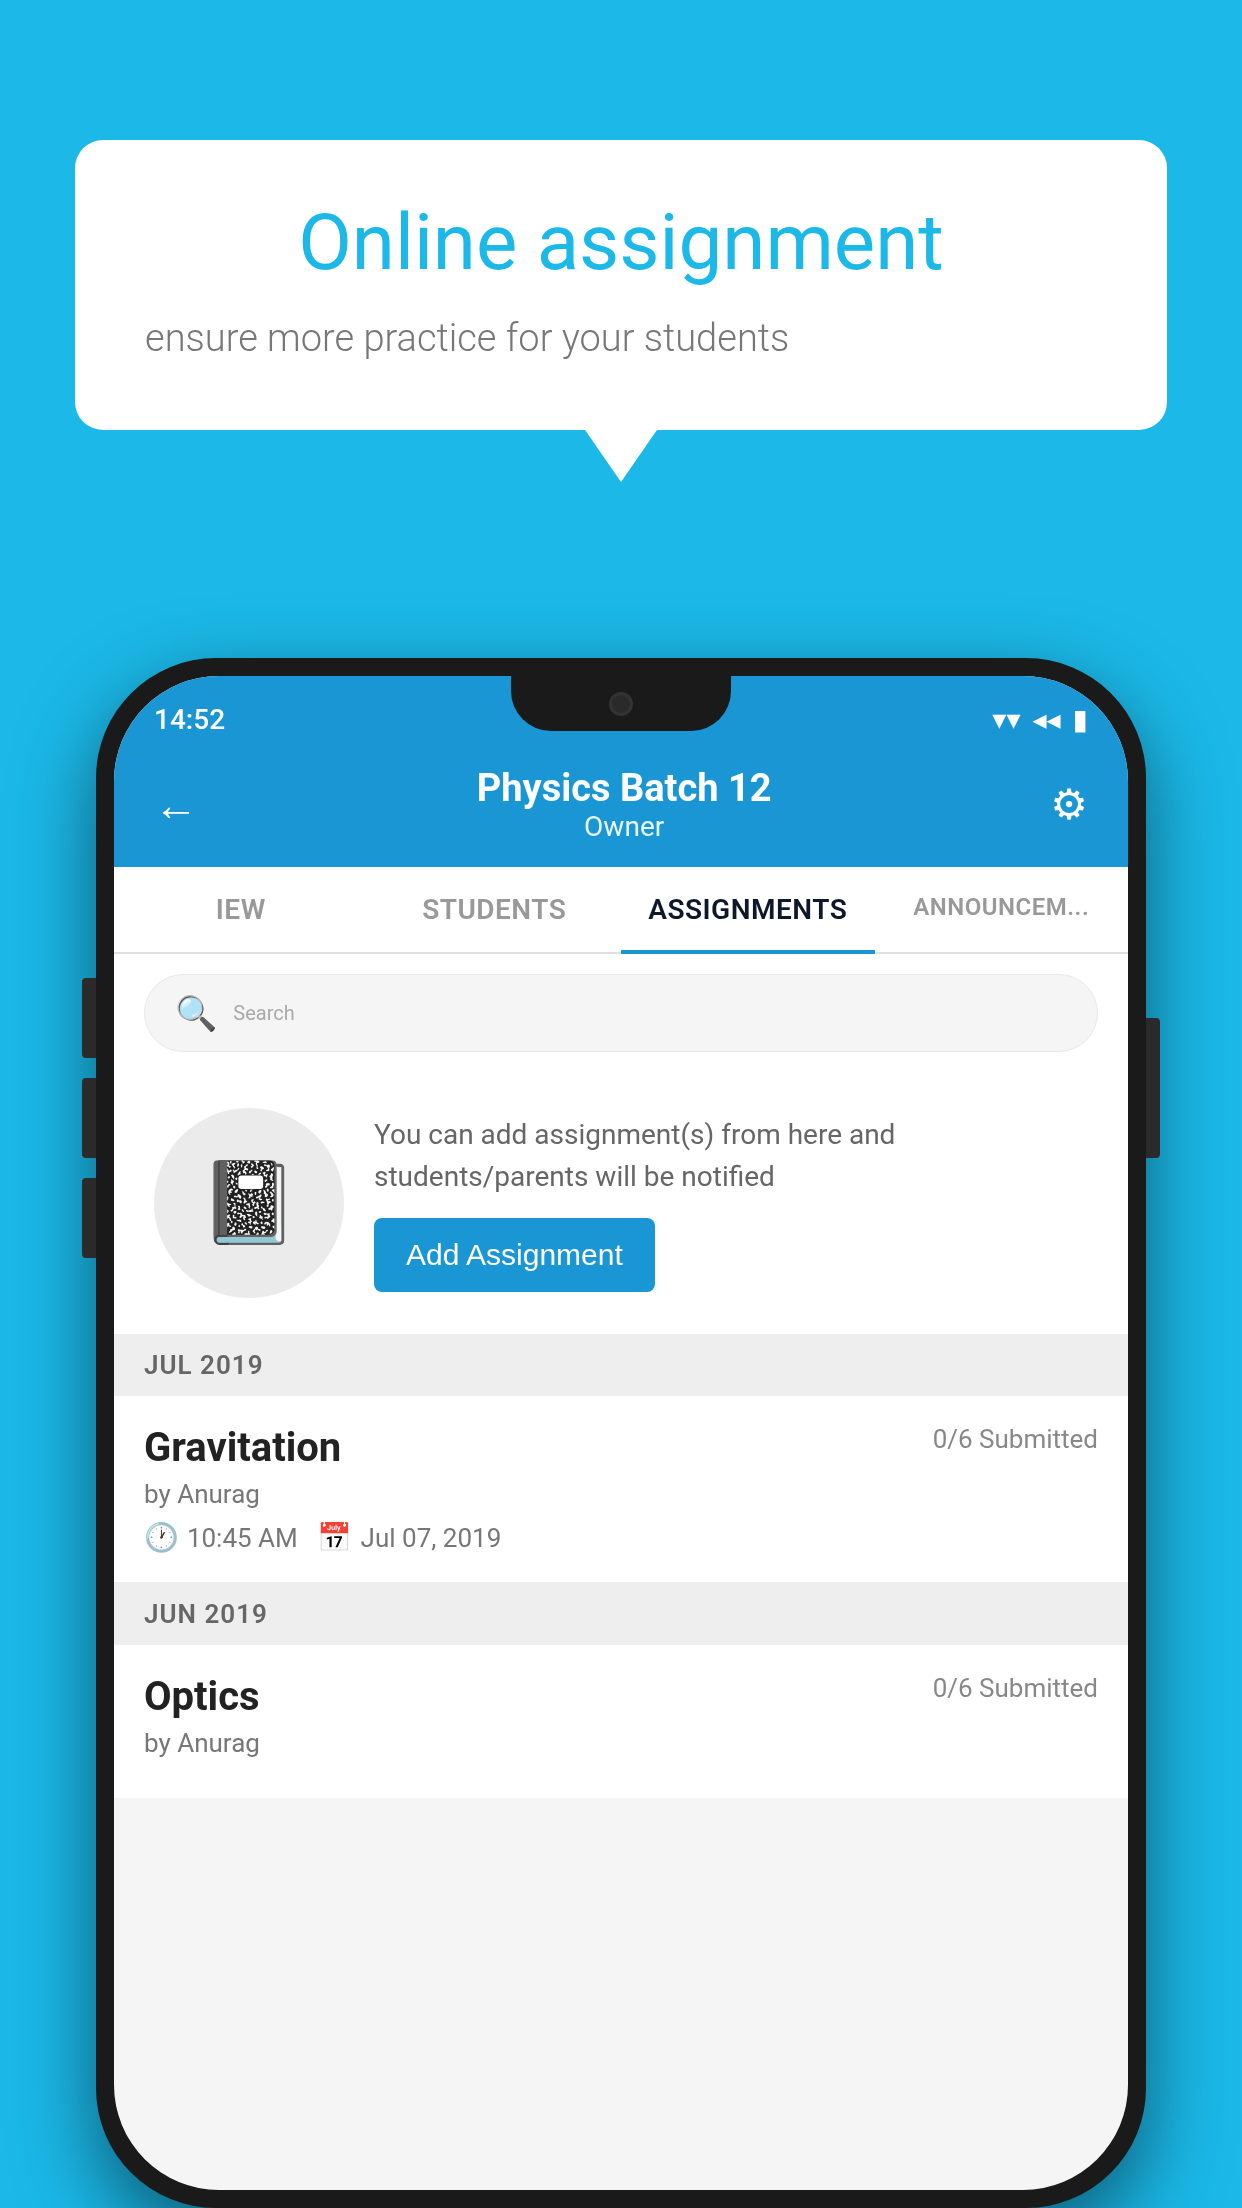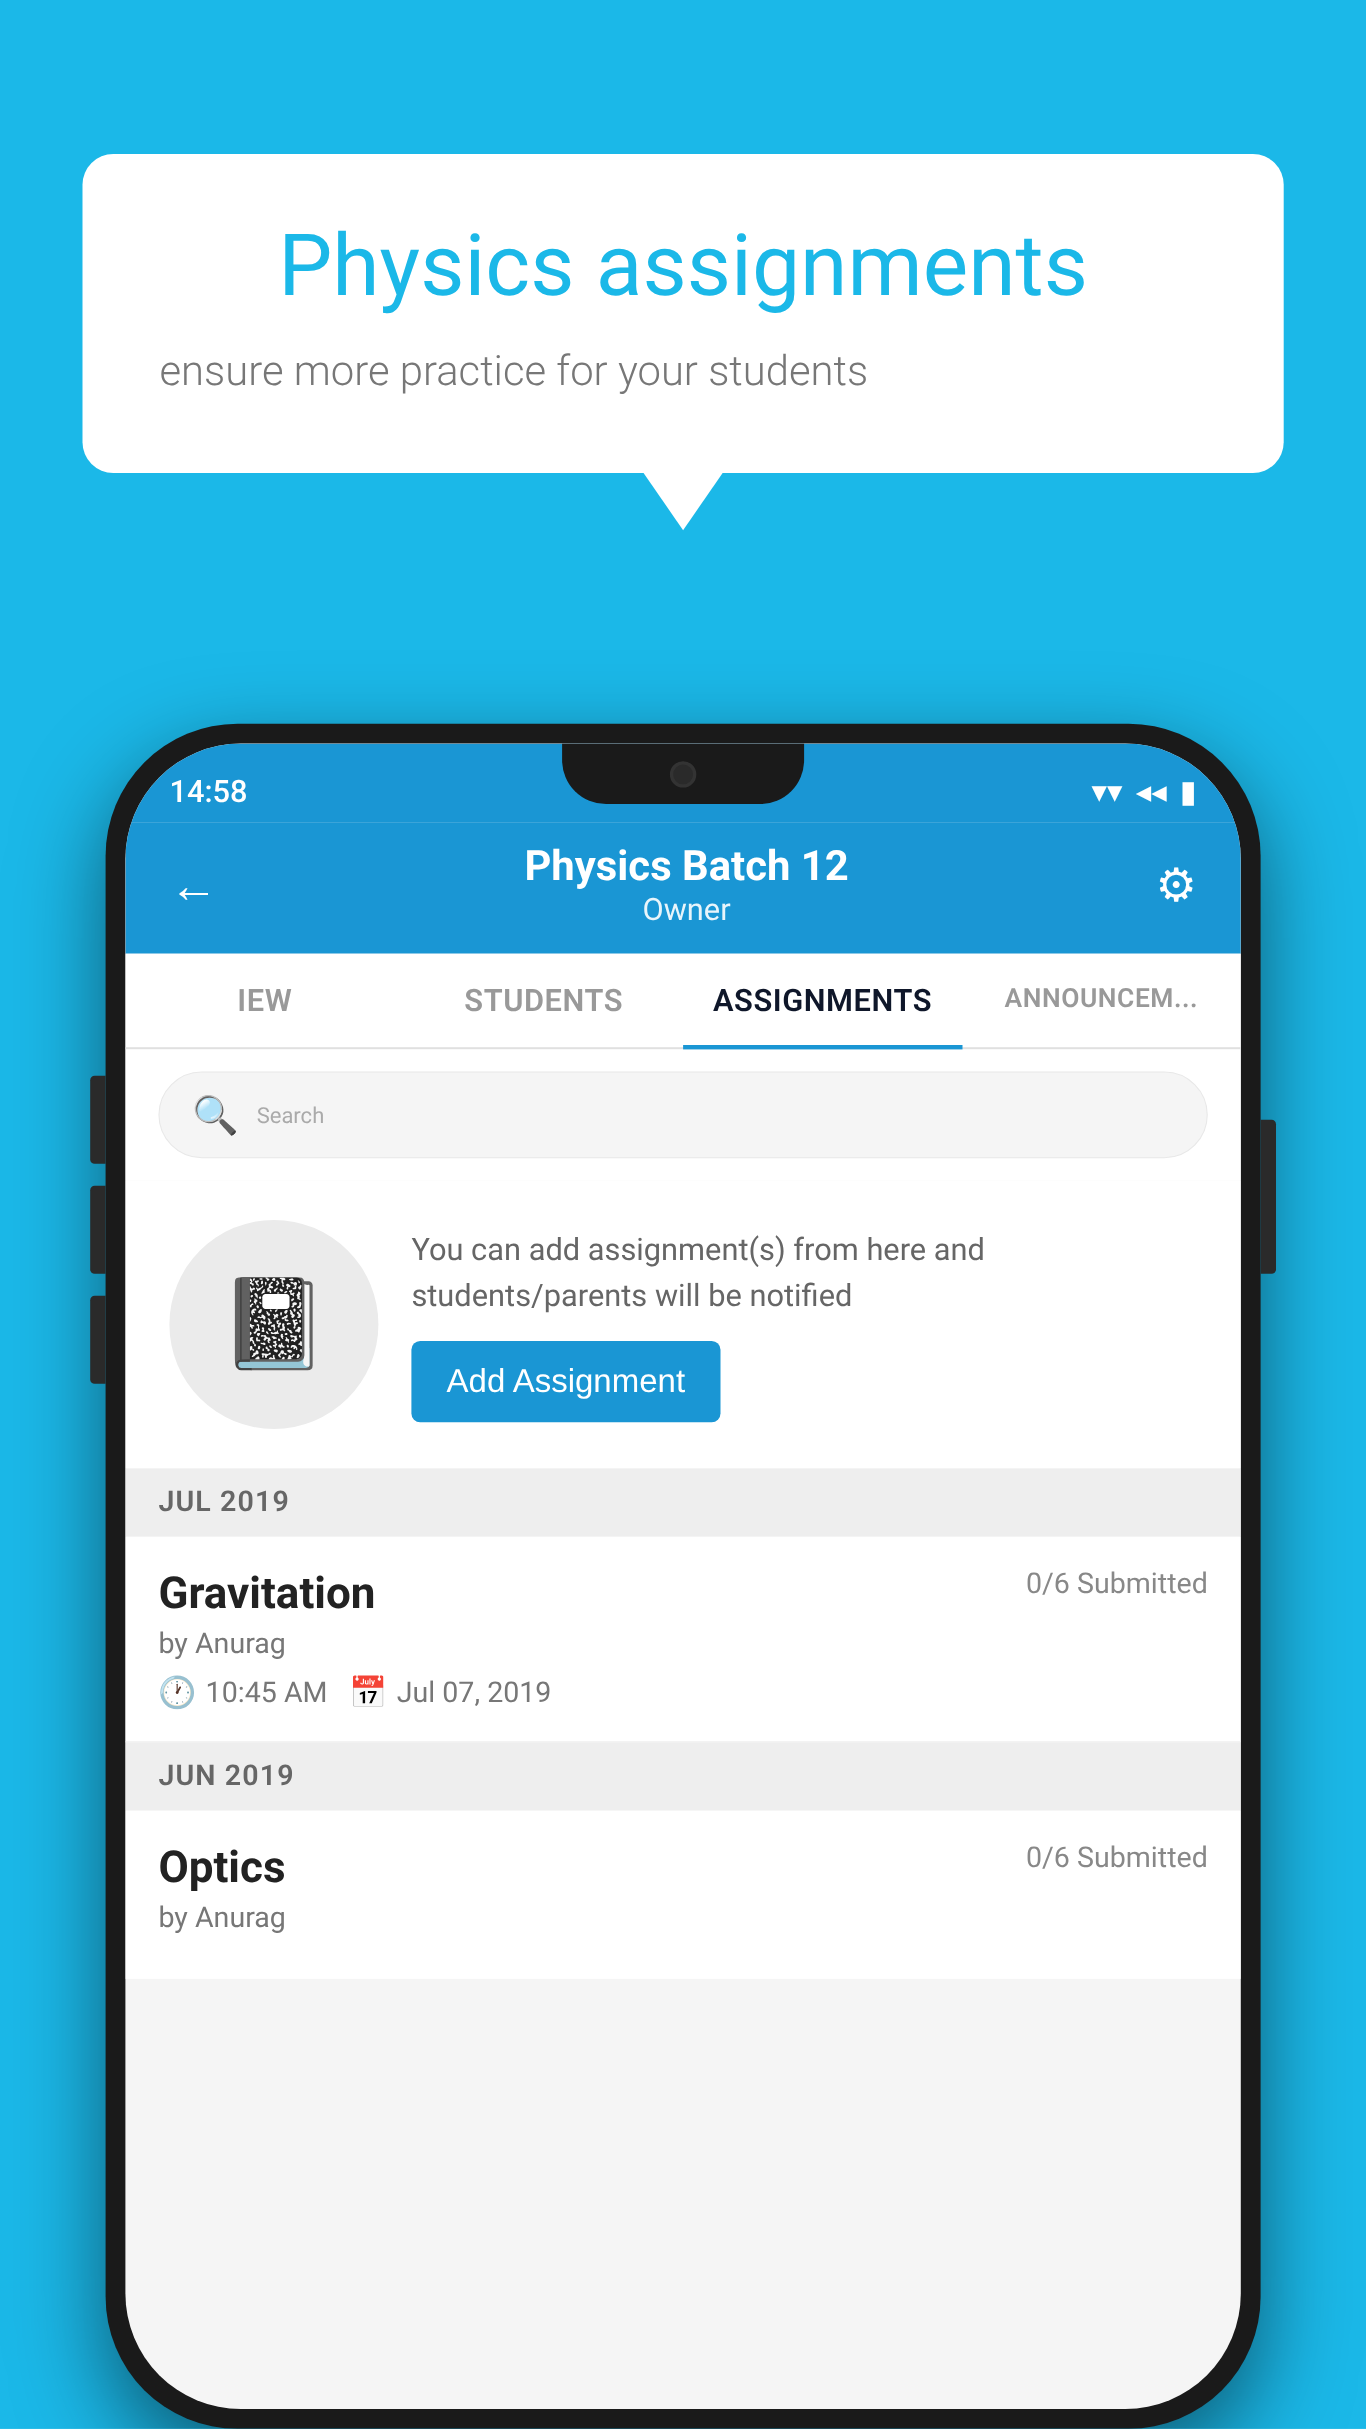--- a/index.html
+++ b/index.html
@@ -374,35 +374,35 @@
       padding: 28px 30px;
     }
   </style>
 </head>
 <body>
 
 <div style="position:absolute;inset:0;background:#1BB8E8;"></div>
 
 <div class="speech-bubble-area">
   <div class="speech-bubble">
-    <div class="bubble-title">Physics assignments</div>
+    <div class="bubble-title">Online assignment</div>
     <div class="bubble-subtitle">ensure more practice for your students</div>
   </div>
 </div>
 
 <div class="phone-frame">
   <div class="phone-outer">
     <div class="phone-screen">
 
       <div class="notch">
         <div class="camera-dot"></div>
       </div>
 
       <div class="status-bar">
-        <span class="status-time">14:58</span>
+        <span class="status-time">14:52</span>
         <div class="status-icons">
           <span class="wifi-icon">▾▾</span>
           <span class="signal-icon">◂◂</span>
           <span class="battery-icon">▮</span>
         </div>
       </div>
 
       <div class="app-header">
         <span class="back-btn">←</span>
         <div class="header-center">

